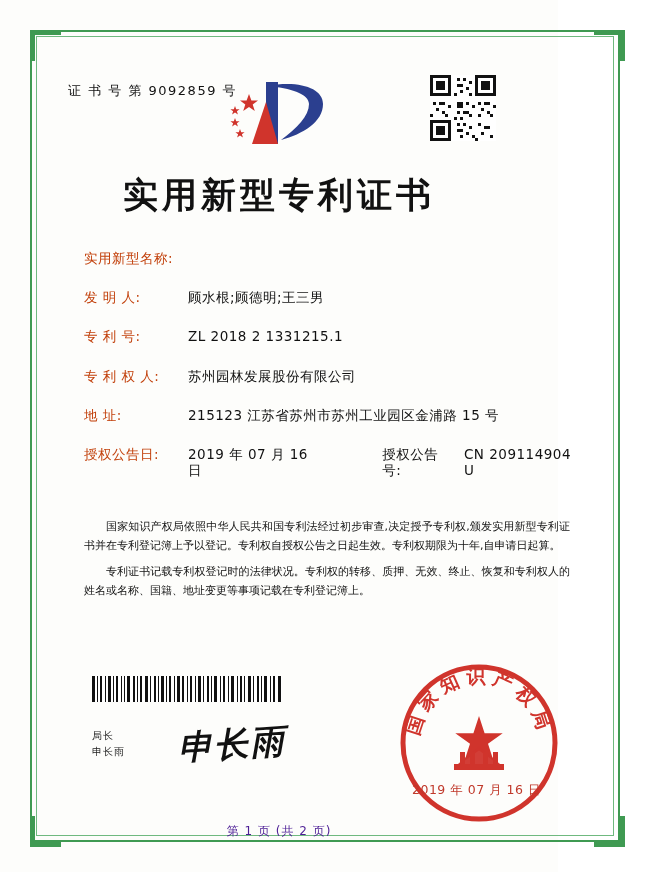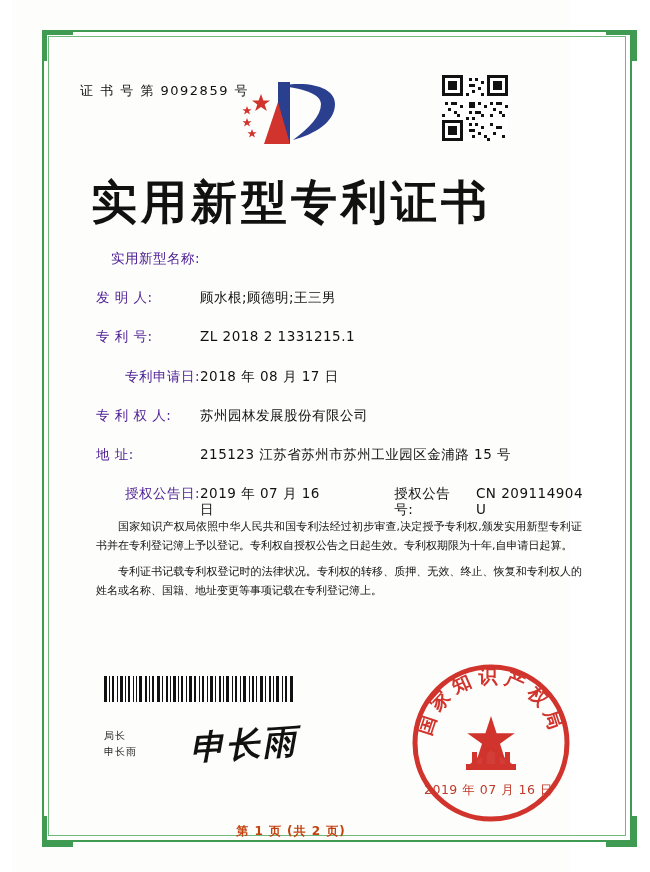--- a/index.html
+++ b/index.html
@@ -10,21 +10,21 @@
   body {
     width: 650px;
     height: 872px;
     font-family: "DejaVu Sans", "Liberation Sans", sans-serif;
     color: #1a1a1a;
     position: relative;
     overflow: hidden;
   }
   .page {
     position: absolute;
-    left: 12px; top: 0;
+    left: 0; top: 0;
     width: 558px; height: 872px;
     background: #fdfdfb;
   }
   
   .border-outer {
     position: absolute;
     left: 30px; top: 30px;
     width: 590px; height: 812px;
     border: 2px solid #3f9a52;
     box-sizing: border-box;
@@ -71,21 +71,21 @@
     top: 72px;
     width: 120px; height: 80px;
   }
 
   .title {
     position: absolute;
     left: 0; right: 0;
     top: 172px;
     text-align: center;
     font-family: "DejaVu Serif", "Liberation Serif", serif;
-    font-size: 46px;
+    font-size: 35px;
     font-weight: bold;
     letter-spacing: 4px;
     color: #111;
   }
 
   .fields {
     position: absolute;
     left: 84px;
     top: 250px;
     width: 500px;
@@ -93,23 +93,22 @@
     line-height: 1.2;
   }
   .field-row {
     display: flex;
     align-items: baseline;
     margin-bottom: 23px;
   }
   .field-label {
     width: 104px;
     flex: 0 0 104px;
-    color: #4c1d95;
+    color: #c2410c;
     letter-spacing: 0.5px;
-    text-align: right;
   }
   .field-label.spread {
     display: flex;
     justify-content: space-between;
   }
   .field-value {
     color: #111;
     letter-spacing: 0.5px;
   }
   .field-row.two-col .second-label {
@@ -174,23 +173,22 @@
     color: #c0392b;
     letter-spacing: 0.5px;
   }
 
   .page-footer {
     position: absolute;
     left: 0; right: 0;
     bottom: 32px;
     text-align: center;
     font-size: 12px;
-    color: #c2410c;
+    color: #4c1d95;
     letter-spacing: 1px;
-    font-weight: bold;
   }
 </style>
 </head>
 <body>
 
 <div class="page">
 
   <div class="border-outer"></div>
   <div class="border-inner"></div>
   <div class="corner tl"></div>
@@ -290,24 +288,20 @@
     <div class="field-row">
       <div class="field-label spread">发 明 人:</div>
       <div class="field-value">顾水根;顾德明;王三男</div>
     </div>
 
     <div class="field-row">
       <div class="field-label spread">专 利 号:</div>
       <div class="field-value">ZL 2018 2 1331215.1</div>
     </div>
 
-    <div class="field-row">
-      <div class="field-label">专利申请日:</div>
-      <div class="field-value">2018 年 08 月 17 日</div>
-    </div>
 
     <div class="field-row">
       <div class="field-label spread">专 利 权 人:</div>
       <div class="field-value">苏州园林发展股份有限公司</div>
     </div>
 
     <div class="field-row">
       <div class="field-label spread">地 址:</div>
       <div class="field-value">215123 江苏省苏州市苏州工业园区金浦路 15 号</div>
     </div>

